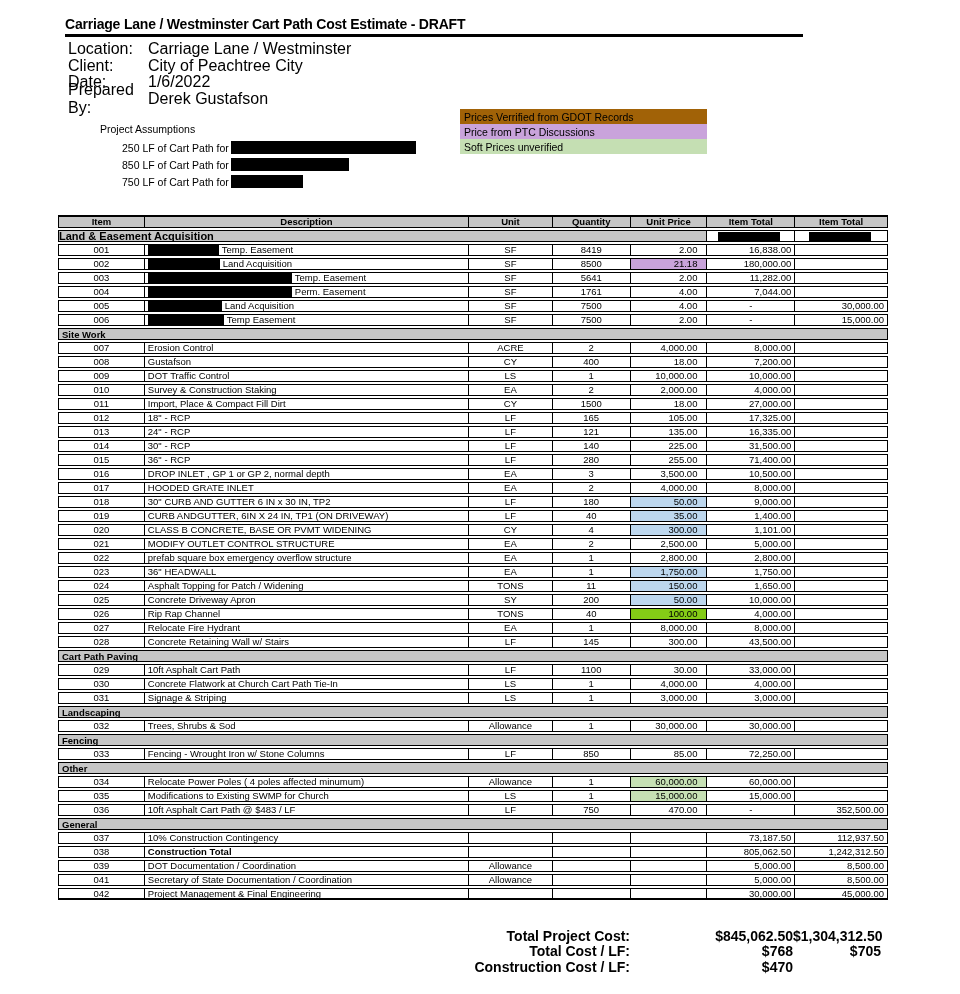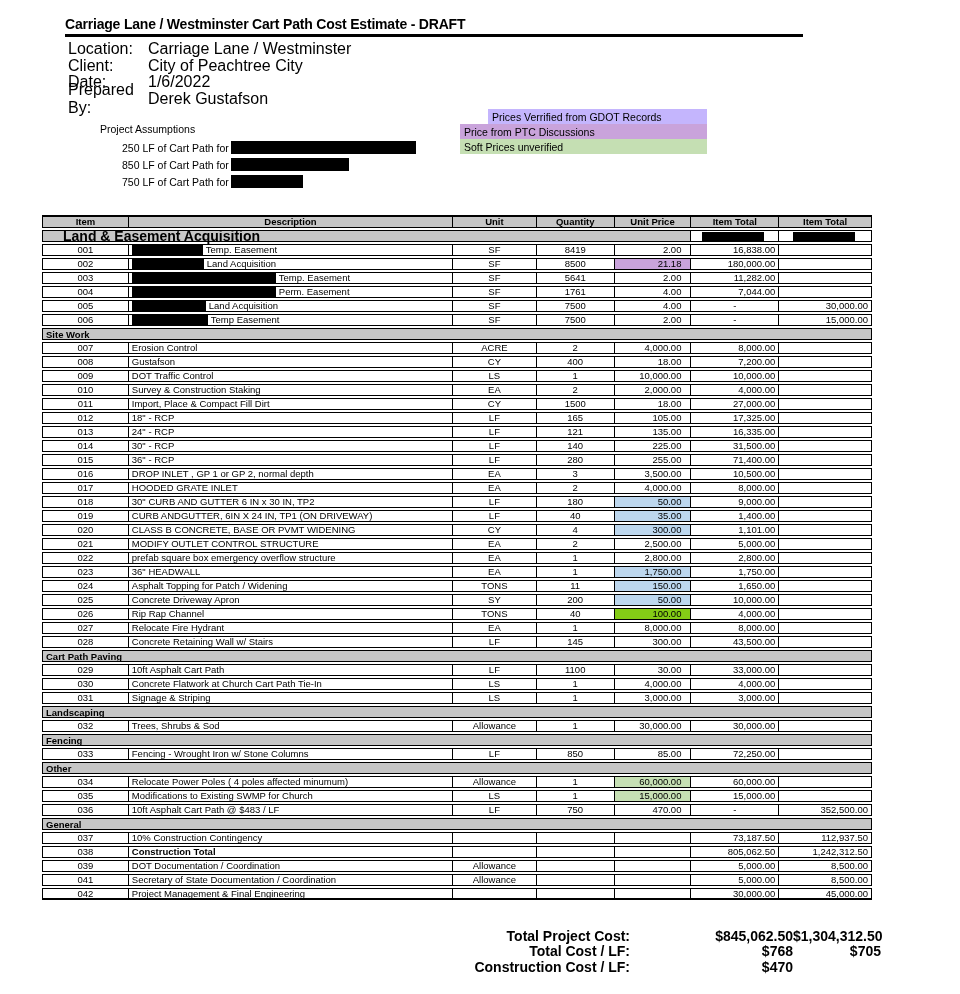--- a/index.html
+++ b/index.html
@@ -17,21 +17,21 @@
   .meta { position:absolute; left:68px; top:41px; font-size:16px; }
   .meta-row { display:flex; height:16.5px; align-items:center; }
   .meta-label { width:80px; }
   .legend { position:absolute; left:460px; top:109px; width:247px; }
   .legend-row { height:15px; font-size:10.5px; padding-left:4px; display:flex; align-items:center; white-space:nowrap; }
   .assumptions-heading { position:absolute; left:100px; top:123px; font-size:10.5px; }
   .assumption-items { position:absolute; left:122px; top:139px; }
   .assumption-row { display:flex; align-items:center; height:17px; font-size:10.5px; white-space:nowrap; }
   .assumption-redact { height:13px; background:#000; margin-left:2px; }
 
-  .cost-table { position:absolute; left:42px; top:215px; width:830px; }
+  .cost-table { position:absolute; left:58px; top:215px; width:830px; }
   .row {
     display:flex; width:830px; height:12px; border:1px solid #000;
     margin-bottom:2px; background:#fff; align-items:stretch;
   }
   .row.header-row { background:#c6c6c6; font-weight:bold; height:13px; border-top:2px solid #000; }
   .row.section-row { background:#c6c6c6; font-weight:bold; }
   .row:last-child { border-bottom:2px solid #000; }
   .cell {
     border-left:1px solid #000; display:flex; align-items:center;
     font-size:9.5px; line-height:10px; overflow:hidden; white-space:nowrap;
@@ -39,21 +39,21 @@
   .cell:first-child { border-left:none; }
   .c0 { width:85px;  justify-content:center; }
   .c1 { width:325px; padding-left:3px; }
   .c2 { width:84px;  justify-content:center; }
   .c3 { width:78px;  justify-content:center; }
   .c4 { width:77px;  justify-content:flex-end; padding-right:9px; }
   .c5 { width:88px;  justify-content:flex-end; padding-right:3px; }
   .c6 { width:93px;  justify-content:flex-end; padding-right:3px; }
   .header-row .cell { justify-content:center; padding:0; }
   .cell.center { justify-content:center; padding:0; }
-  .sec-span { width:649px; padding-left:20px; display:flex; align-items:center; font-size:14px; }
+  .sec-span { width:649px; padding-left:0; display:flex; align-items:center; font-size:11px; }
   .sec-full { width:828px; padding-left:3px; display:flex; align-items:center; font-size:9.5px; }
   .sec-total-cell { justify-content:center; background:#fff; font-weight:normal; }
   .redact-bar { display:inline-block; height:9px; background:#000; }
   .desc-redact { height:10px; margin-right:3px; flex:none; }
   .bold { font-weight:bold; }
 
   .totals { position:absolute; left:330px; top:928px; }
   .totals-row { display:flex; height:15.5px; font-size:14px; font-weight:bold; align-items:center; }
   .t-label { width:300px; text-align:right; display:block; }
   .t-v1 { width:163px; text-align:right; display:block; }
@@ -79,21 +79,21 @@
         <span class="meta-label">Date:</span>
         <span class="meta-value">1/6/2022</span>
       </div>
       <div class="meta-row">
         <span class="meta-label">Prepared By:</span>
         <span class="meta-value">Derek Gustafson</span>
       </div>
     </div>
 
   <div class="legend" id="legend">
-      <div class="legend-row" style="background: #c4b5fd; margin-left: 28px;">Prices Verrified from GDOT Records</div>
+      <div class="legend-row" style="background: #a16207;">Prices Verrified from GDOT Records</div>
       <div class="legend-row" style="background: rgb(201, 163, 219);">Price from PTC Discussions</div>
       <div class="legend-row" style="background: rgb(197, 223, 179);">Soft Prices unverified</div>
     </div>
 
   <div class="assumptions-heading">Project Assumptions</div>
   <div class="assumption-items" id="assumption-items">
       <div class="assumption-row">
         <span>250 LF of Cart Path for</span>
         <span class="assumption-redact" style="width: 185px;"></span>
       </div>

